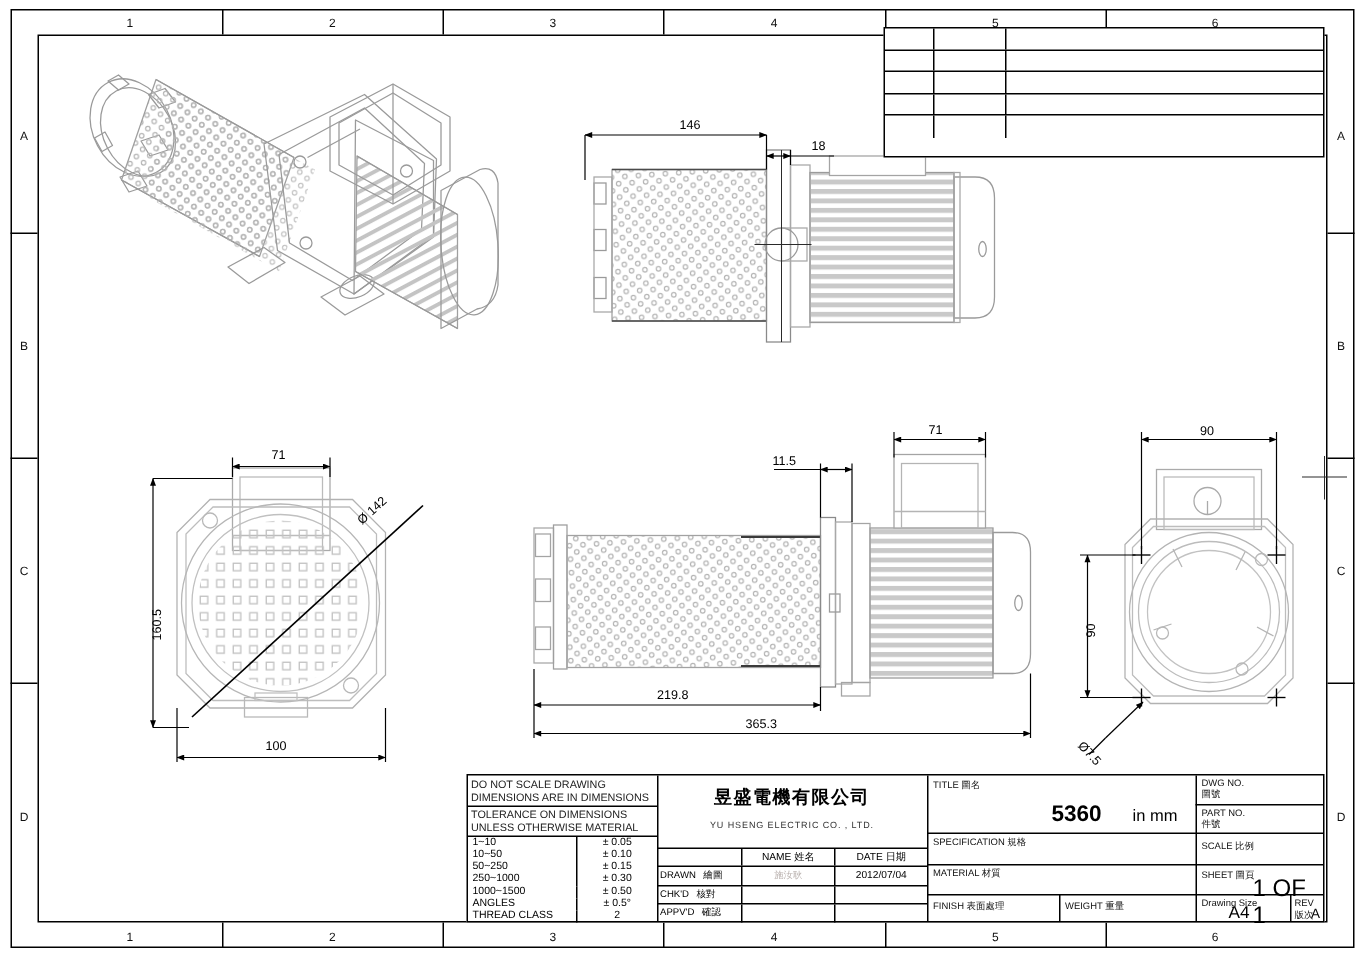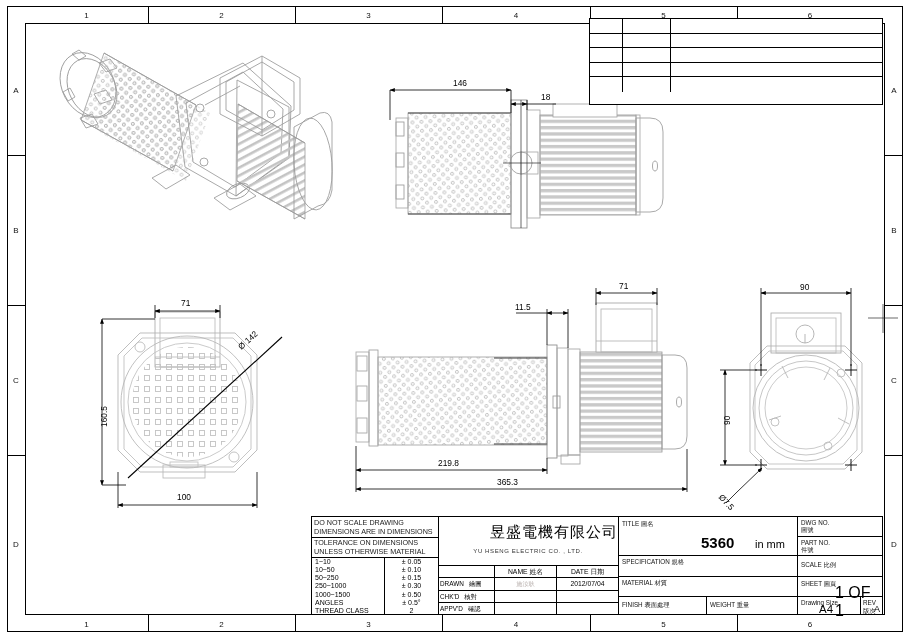--- a/index.html
+++ b/index.html
@@ -31,21 +31,21 @@
   .tb-col{position:absolute;top:0;bottom:0;border-left:1px solid #000;}
   .tb-line{position:absolute;left:0;right:0;border-top:1px solid #000;}
 
   .note-a{position:absolute;left:2px;top:2px;width:124px;font-size:7.2px;line-height:8.6px;color:#222;}
   .note-b{position:absolute;left:2px;top:22px;width:124px;font-size:7.2px;line-height:8.6px;color:#222;}
   .tol-wrap{position:absolute;left:0px;top:41px;width:126px;height:57px;}
   .tol-row{display:flex;height:8.15px;font-size:7px;line-height:8.15px;}
   .tol-k{width:72px;padding-left:3px;box-sizing:border-box;}
   .tol-v{flex:1;text-align:center;border-left:1px solid #000;box-sizing:border-box;}
 
-  .co-name{position:absolute;left:126px;top:6px;width:180px;text-align:right;font-size:15px;font-weight:400;letter-spacing:1px;}
+  .co-name{position:absolute;left:126px;top:6px;width:180px;text-align:center;font-size:12px;font-weight:700;letter-spacing:1px;}
   .co-sub{position:absolute;left:126px;top:31px;width:180px;text-align:center;font-size:6px;letter-spacing:.6px;color:#333;}
 
   .sig{position:absolute;left:126px;top:48px;width:180px;height:50px;}
   .sig-row{display:flex;height:12.4px;border-top:1px solid #000;box-sizing:border-box;}
   .sig-a{width:57px;border-right:1px solid #000;box-sizing:border-box;font-size:6.4px;line-height:12.4px;padding-left:2px;display:flex;gap:5px;}
   .sig-b{width:62px;border-right:1px solid #000;box-sizing:border-box;font-size:6.8px;line-height:12.4px;text-align:center;}
   .sig-c{flex:1;font-size:6.8px;line-height:12.4px;text-align:center;}
   .faint{color:#b9b1ae;font-size:6.2px;}
 
   .lbl{position:absolute;font-size:6.3px;line-height:7.6px;color:#111;}

